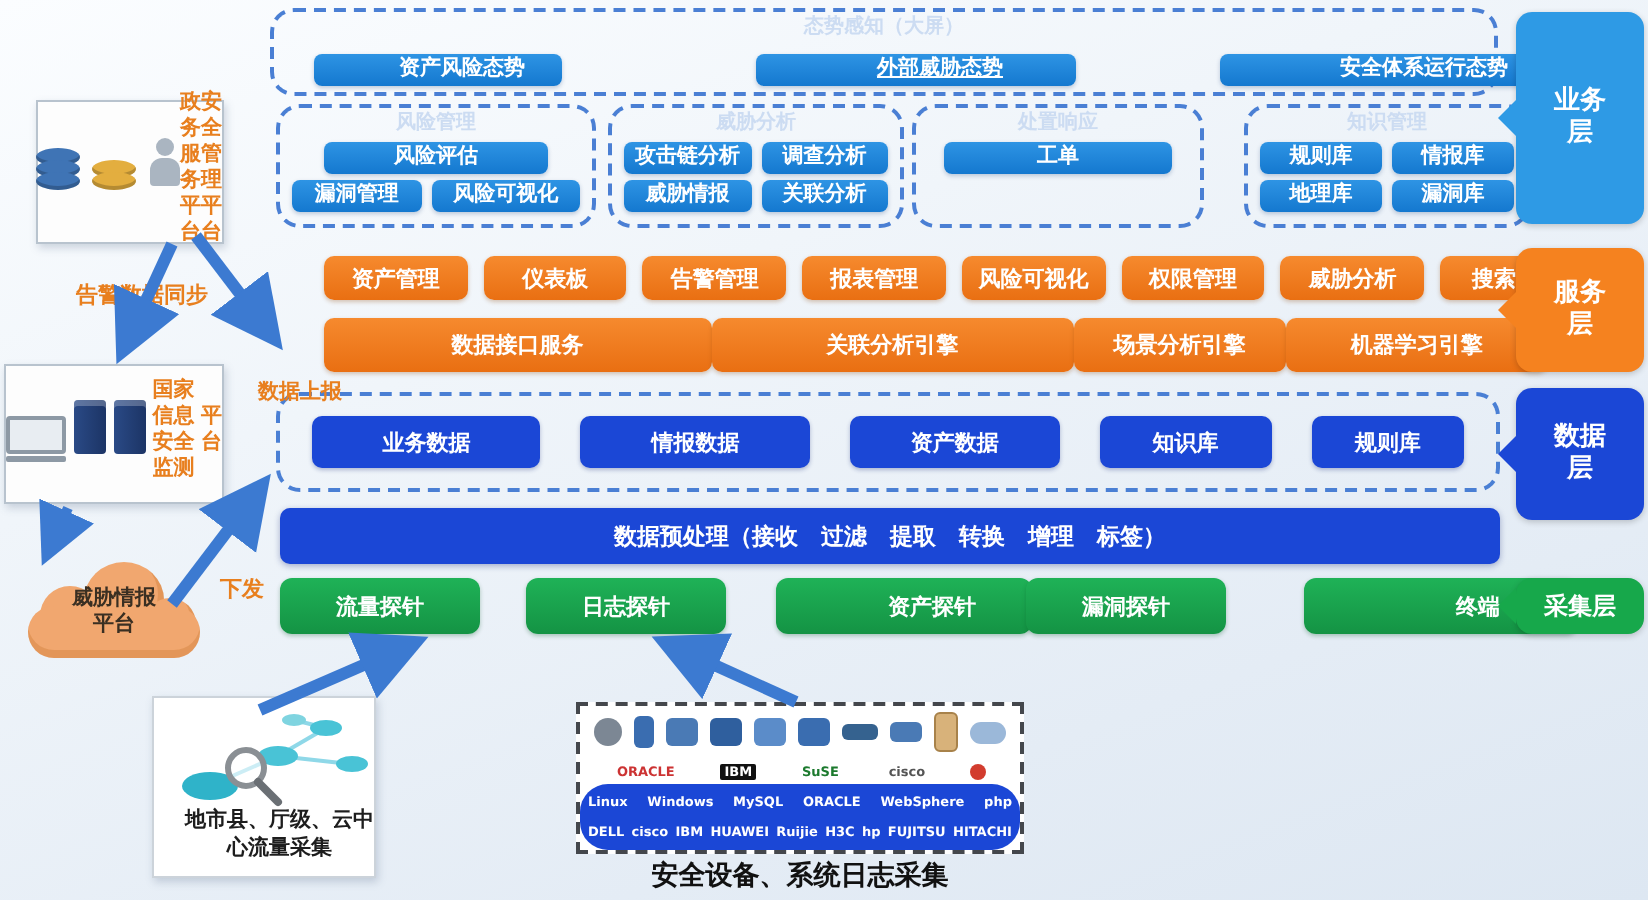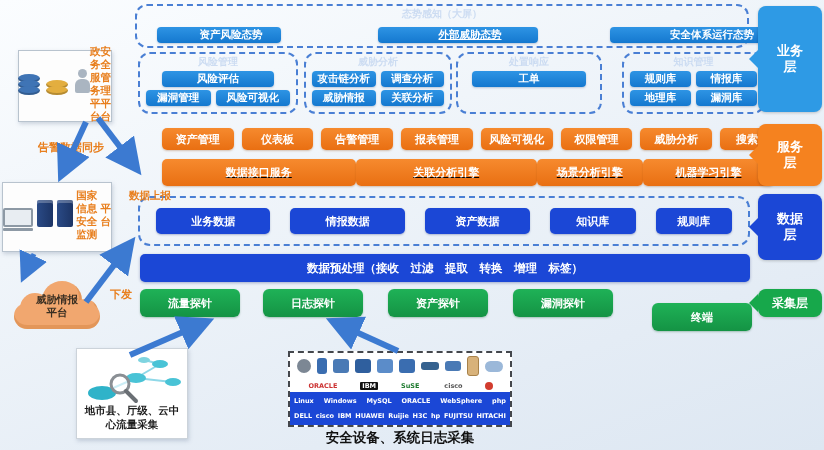--- a/index.html
+++ b/index.html
@@ -65,29 +65,29 @@
   .logos{position:absolute;left:288px;top:351px;width:224px;height:76px;background:#fff;
     border:2px dashed #44474c;box-sizing:border-box;display:flex;flex-direction:column;}
   .devrow{height:26px;display:flex;align-items:center;justify-content:space-around;padding:0 4px;}
   .dev{border-radius:3px;}
   .brandrow{height:13px;display:flex;align-items:center;justify-content:space-around;padding:0 6px;}
   .chip{font-size:6.5px;font-weight:bold;padding:0 2px;border-radius:1px;}
   .chip.c0{color:#c33;}
   .chip.c1{color:#fff;background:#111;}
   .chip.c2{color:#1c7a2e;}
   .chip.c3{color:#555;}
-  .band{flex:1;background:#1b47d6;display:flex;flex-direction:column;justify-content:space-around;padding:2px 4px;}
+  .band{flex:1;background:#1b47d6;display:flex;flex-direction:column;justify-content:space-around;padding:2px 4px;border-radius:14px;}
   .bandrow{display:flex;justify-content:space-between;}
   .bandrow span{color:#fff;font-weight:bold;font-size:6.5px;}
   .caption{position:absolute;left:268px;top:429px;width:264px;text-align:center;font-weight:bold;
     font-size:13.5px;color:#111;}
   
   .traffic{position:absolute;left:76px;top:348px;width:112px;height:91px;background:#fff;
     border:1px solid #ccd3da;box-shadow:1px 2px 4px rgba(80,100,130,.25);box-sizing:border-box;
-    display:flex;flex-direction:column;align-items:center;}
+    display:flex;flex-direction:column;align-items:flex-end;}
   .traffic .cap{font-weight:bold;font-size:10.5px;color:#1d1d1d;text-align:center;line-height:1.3;white-space:pre-line;}
   
   .prebar{position:absolute;left:140px;top:254px;width:610px;height:28px;background:#1b47d6;border-radius:5px;
     color:#fff;font-weight:bold;font-size:11.5px;display:flex;align-items:center;justify-content:center;
     box-shadow:0 1px 3px rgba(20,40,120,.35);}
   .upload-label{position:absolute;left:129px;top:189px;color:#e87f1e;font-weight:bold;font-size:10.5px;z-index:3;}
   svg.overlay{position:absolute;left:0;top:0;pointer-events:none;}
 </style>
 </head>
 <body>
@@ -146,43 +146,43 @@
   <div class="abs" style="left:138px;top:128px;width:612px;display:flex;gap:8px;">
     <div class="pill-o">资产管理</div>
     <div class="pill-o">仪表板</div>
     <div class="pill-o">告警管理</div>
     <div class="pill-o">报表管理</div>
     <div class="pill-o">风险可视化</div>
     <div class="pill-o">权限管理</div>
     <div class="pill-o">威胁分析</div>
     <div class="pill-o" style="flex:.75;">搜索</div>
   </div>
-  <div class="abs" style="left:138px;top:159px;width:612px;display:flex;text-decoration:underline;">
+  <div class="abs" style="left:138px;top:159px;width:612px;display:flex;">
     <div class="pill-o" style="flex:1.55;height:27px;">数据接口服务</div>
     <div class="pill-o" style="flex:1.45;height:27px;">关联分析引擎</div>
     <div class="pill-o" style="flex:0.85;height:27px;">场景分析引擎</div>
     <div class="pill-o" style="flex:1.05;height:27px;">机器学习引擎</div>
   </div>
 
   <div class="upload-label">数据上报</div>
   <div class="dash" style="left:138px;top:196px;width:612px;height:50px;display:flex;align-items:center;gap:20px;padding:0 16px;">
     <div class="pill-r" style="flex:1.2;">业务数据</div>
     <div class="pill-r" style="flex:1.2;">情报数据</div>
     <div class="pill-r" style="flex:1.1;">资产数据</div>
     <div class="pill-r" style="flex:0.9;">知识库</div>
     <div class="pill-r" style="flex:0.8;">规则库</div>
   </div>
 
   <div class="prebar">数据预处理（接收　过滤　提取　转换　增理　标签）</div>
 
   <div class="pill-g" style="left:140px;top:289px;width:100px;">流量探针</div>
   <div class="pill-g" style="left:263px;top:289px;width:100px;">日志探针</div>
-  <div class="pill-g" style="left:388px;top:289px;width:100px;">资产探针</div>
+  <div class="pill-g" style="left:388px;top:289px;width:100px;padding-left:28px;">资产探针</div>
   <div class="pill-g" style="left:513px;top:289px;width:100px;">漏洞探针</div>
-  <div class="pill-g" style="left:652px;top:303px;width:100px;">终端</div>
+  <div class="pill-g" style="left:652px;top:289px;width:100px;padding-left:37px;">终端</div>
 
   <div class="layer-tag" style="--c:#2e9ae5;top:6px;height:106px;">
     <span class="wrap">业务层</span>
     </div>
   <div class="layer-tag" style="--c:#f5821f;top:124px;height:62px;">
     <span class="wrap">服务层</span>
     </div>
   <div class="layer-tag" style="--c:#1b47d6;top:194px;height:66px;">
     <span class="wrap">数据层</span>
     </div>

